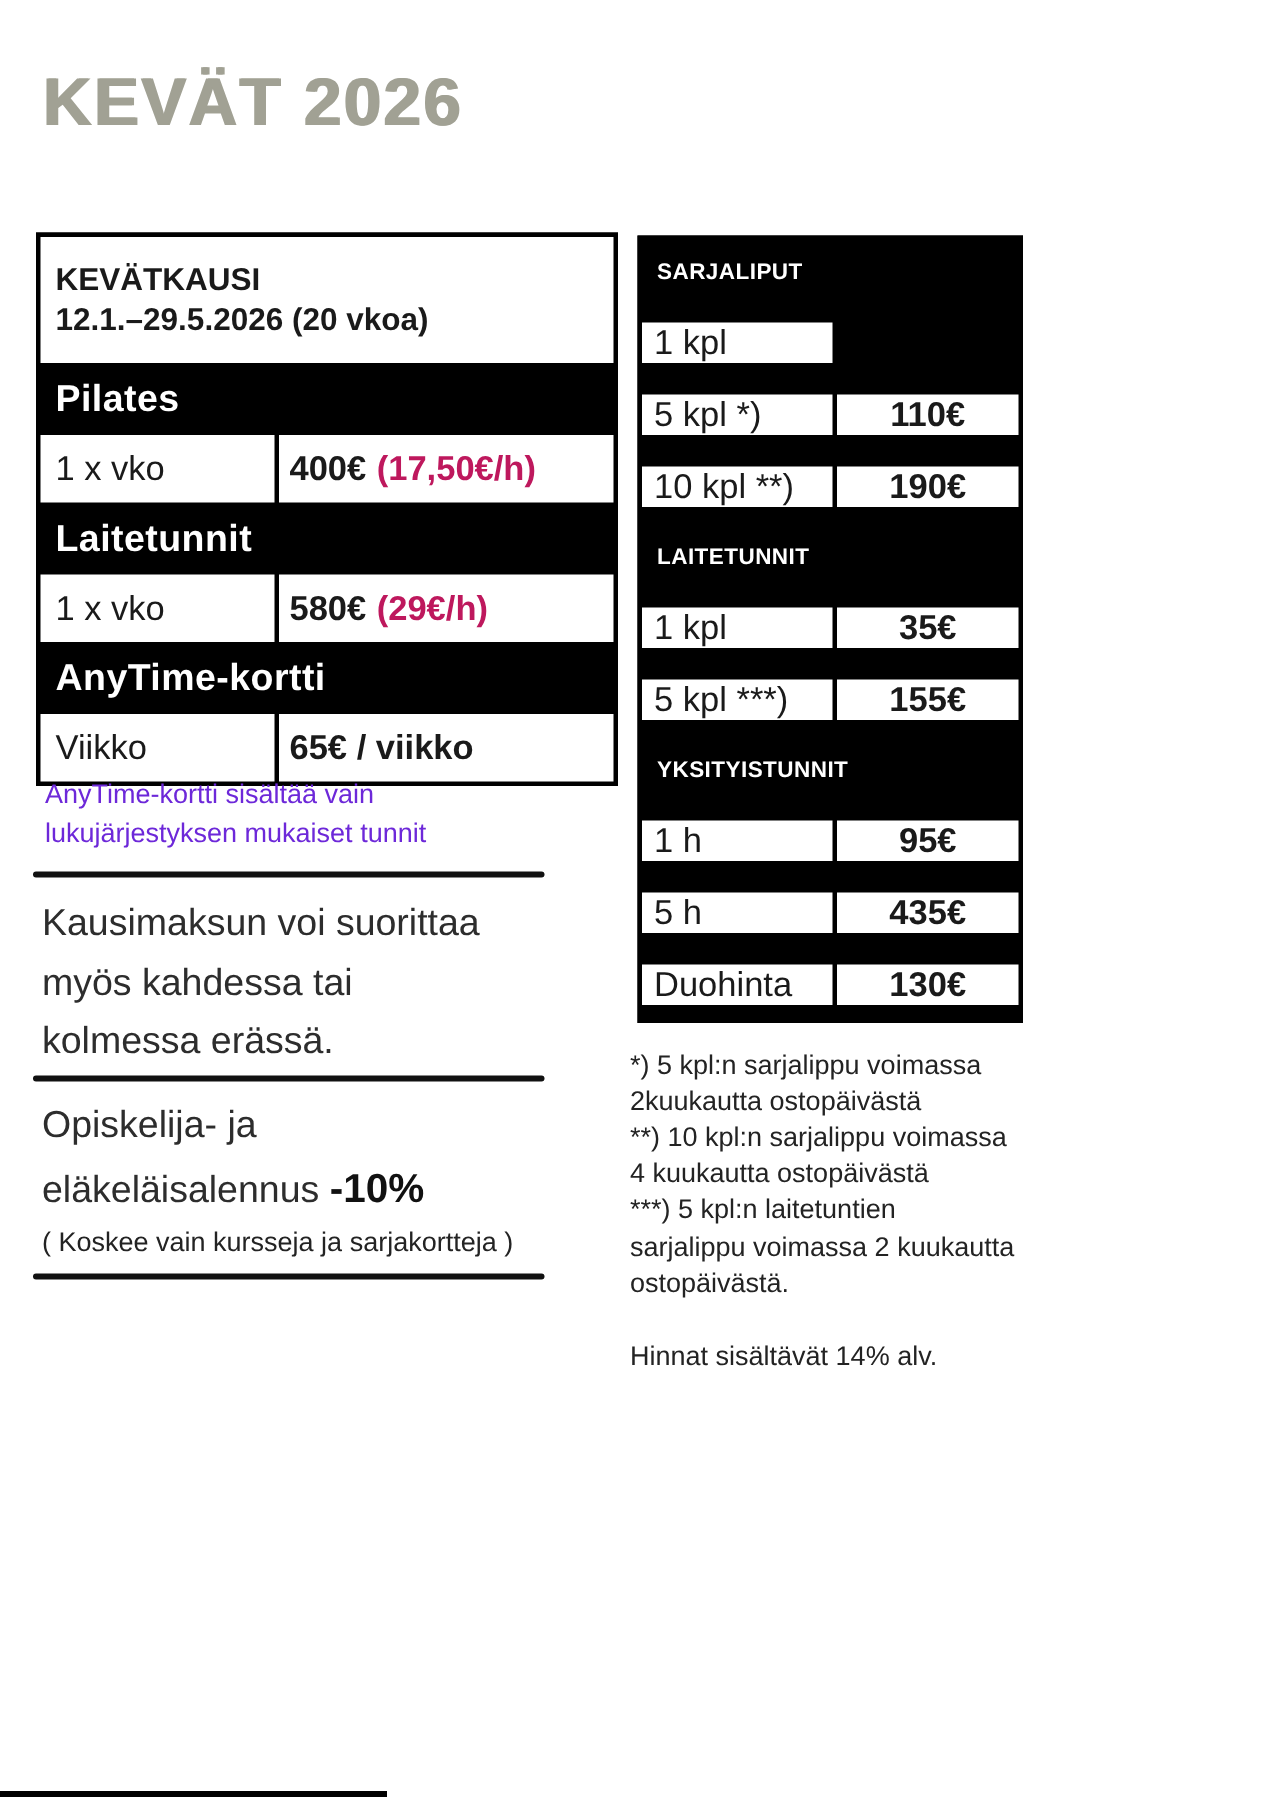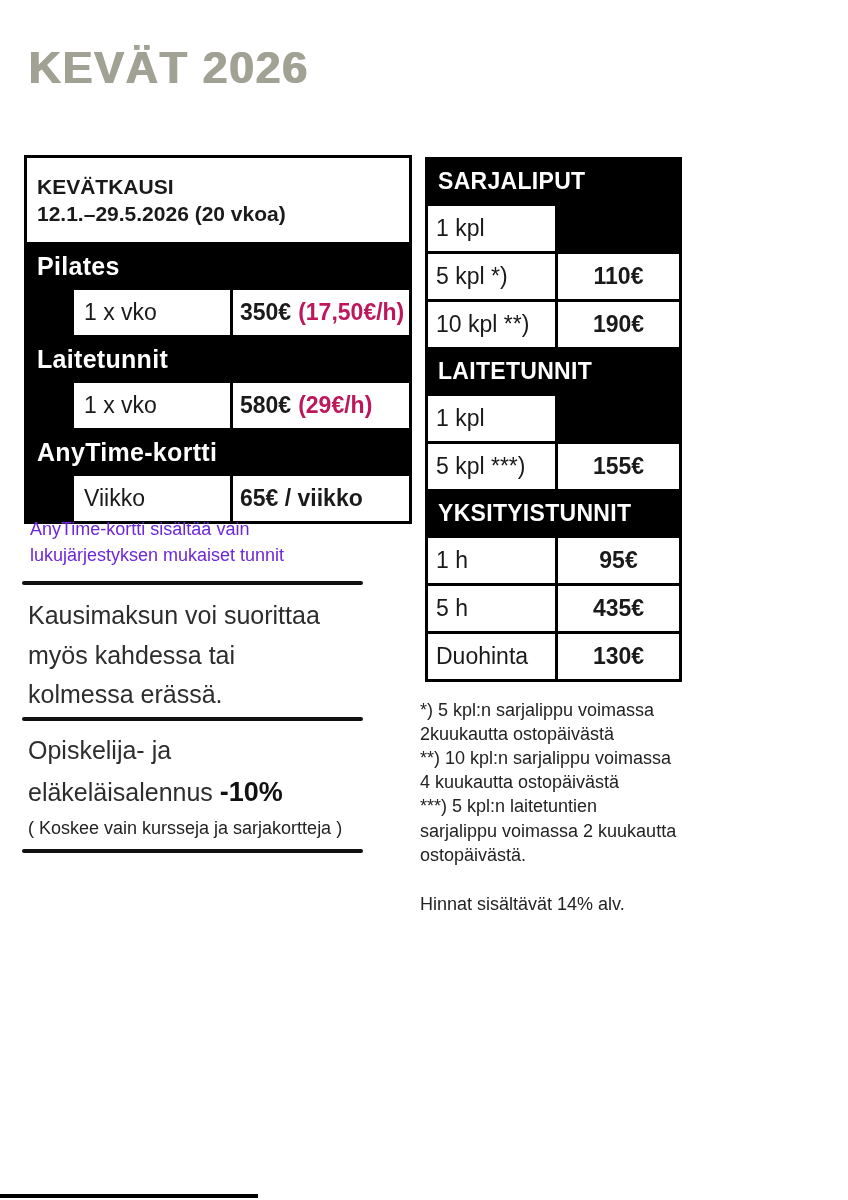--- a/index.html
+++ b/index.html
@@ -24,26 +24,26 @@
   .ptable .black-row{
     background:#000;color:#fff;font-weight:bold;display:flex;align-items:center;
     padding-left:10px;letter-spacing:.3px;
   }
   .ptable .data-row{display:flex;gap:3px;background:#000;}
   .ptable .cell{background:#fff;display:flex;align-items:center;box-sizing:border-box;}
   .lt{left:24px;top:155px;width:388px;}
   .lt .hdr{height:72px;}
   .lt .black-row{height:42px;font-size:25px;}
   .lt .data-row{height:45px;}
-  .lt .cell-l{width:156px;padding-left:10px;font-size:23px;margin-left:47px;}
+  .lt .cell-l{width:156px;padding-left:10px;font-size:23px;}
   .lt .cell-r{flex:1;padding-left:7px;font-size:23px;}
   .lt .cell-r .note{color:#be185d;margin-left:7px;font-weight:bold;}
   .rt{left:425px;top:157px;width:257px;}
-  .rt .black-row{height:43px;font-size:23px;}
-  .rt .data-row{height:45px;}
+  .rt .black-row{height:43px;font-size:15px;}
+  .rt .data-row{height:45px;align-items:center;}
   .rt .cell-l{width:127px;padding-left:8px;font-size:23px;}
   .rt .cell-r{flex:1;justify-content:center;font-size:23px;font-weight:bold;}
   b{font-weight:bold;}
   
   .smallnote{position:absolute;font-size:18px;line-height:1.42;color:#6d28d9;}
   .anytime-note{left:30px;top:517px;width:320px;}
   .divider{position:absolute;height:4px;background:#111;border-radius:3px;}
   .d1{left:22px;top:581px;width:341px;}
   .d2{left:22px;top:717px;width:341px;}
   .d3{left:22px;top:849px;width:341px;}
@@ -66,21 +66,21 @@
   <div class="ptable lt">
     <div class="hdr">
       <div>KEVÄTKAUSI</div>
       <div>12.1.–29.5.2026 (20 vkoa)</div>
     </div>
 
     <div class="black-row">Pilates</div>
     <div class="data-row">
       <div class="cell cell-l">1 x vko</div>
       <div class="cell cell-r">
-        <b>350€</b>
+        <b>400€</b>
         <span class="note">(17,50€/h)</span>
       </div>
     </div>
 
     <div class="black-row">Laitetunnit</div>
     <div class="data-row">
       <div class="cell cell-l">1 x vko</div>
       <div class="cell cell-r">
         <b>580€</b>
         <span class="note">(29€/h)</span>
@@ -106,20 +106,21 @@
       <div class="cell cell-r">110€</div>
     </div>
     <div class="data-row">
       <div class="cell cell-l">10 kpl **)</div>
       <div class="cell cell-r">190€</div>
     </div>
 
     <div class="black-row">LAITETUNNIT</div>
     <div class="data-row">
       <div class="cell cell-l">1 kpl</div>
+      <div class="cell cell-r">35€</div>
     </div>
     <div class="data-row">
       <div class="cell cell-l">5 kpl ***)</div>
       <div class="cell cell-r">155€</div>
     </div>
 
     <div class="black-row">YKSITYISTUNNIT</div>
     <div class="data-row">
       <div class="cell cell-l">1 h</div>
       <div class="cell cell-r">95€</div>

